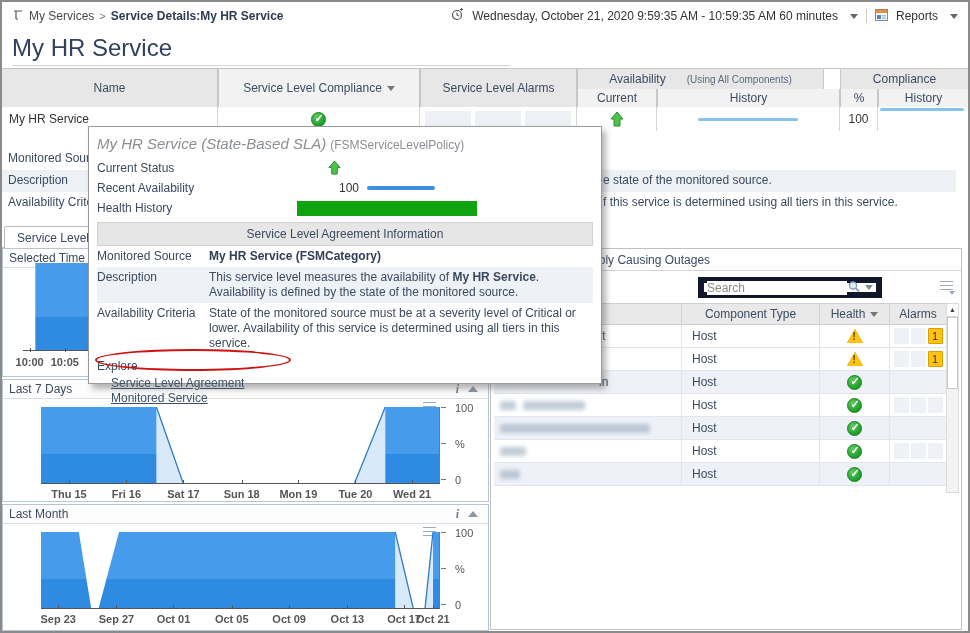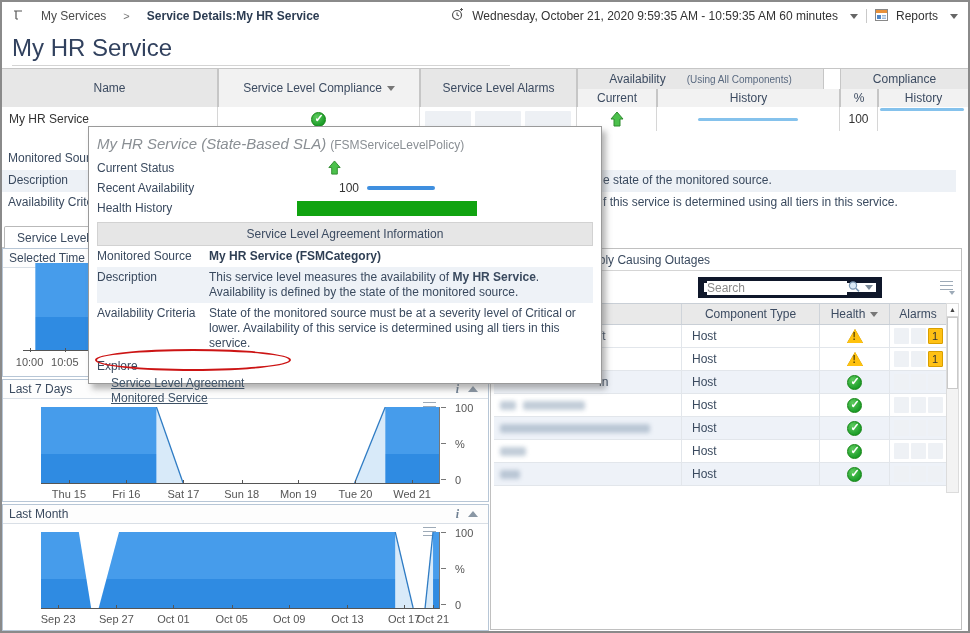--- a/index.html
+++ b/index.html
@@ -5,21 +5,21 @@
   * { box-sizing: border-box; margin:0; padding:0; }
   html,body { background:#fff; }
   #page {
     position:relative; width:970px; height:633px;
     border:2px solid #8a8a8a; background:#fff; overflow:hidden;
     font-family:"Liberation Sans", sans-serif; font-size:12px; color:#3a4a5f;
   }
 
   
   .topbar{position:absolute;left:0;top:0;right:0;height:28px;display:flex;align-items:center;justify-content:space-between;padding:0 10px;background:#fff;}
-  .crumbs{display:flex;align-items:center;gap:17px;color:#4a4a4a;}
+  .crumbs{display:flex;align-items:center;gap:5px;color:#4a4a4a;}
   .crumb-cur{font-weight:bold;color:#2c3c52;}
   .crumb-sep{color:#777;font-size:11px;}
   .tb-right{display:flex;align-items:center;gap:8px;color:#333;}
   .v-sep{width:1px;height:14px;background:#c9c9c9;}
   .dd-arrow{display:inline-block;width:0;height:0;border-left:4px solid transparent;border-right:4px solid transparent;border-top:5px solid #666;margin-left:4px;}
   .mini-ico{display:inline-block;vertical-align:middle;}
 
   
   .page-title{position:absolute;left:10px;top:32px;font-size:24px;color:#31415e;}
   .title-rule{position:absolute;left:10px;top:63px;width:498px;border-top:1px solid #d4d4d4;}
@@ -47,21 +47,21 @@
 
   
   .panel{position:absolute;left:0;width:487px;background:#fff;border:1px solid #b7c6d6;}
   .panel-hd{height:19px;border-bottom:1px solid #d9dfe6;background:#fdfdfd;display:flex;align-items:center;padding:0 6px;color:#3a4a5f;}
   .panel-hd .sp{flex:1;}
   .i-ico{font-family:"Liberation Serif",serif;font-style:italic;font-weight:bold;color:#7a8globala;color:#6e7f92;padding:0 5px;cursor:pointer;}
   .col-up{width:0;height:0;border-left:5px solid transparent;border-right:5px solid transparent;border-bottom:6px solid #8a97a5;margin:0 4px;}
   .plot{position:absolute;left:38px;top:27px;width:399px;height:77px;border-bottom:1px solid #555;border-right:1px solid #777;}
   .plot svg{position:absolute;left:0;top:0;width:100%;height:100%;}
   .xticks{position:absolute;left:38px;top:105px;width:399px;height:14px;font-size:11px;color:#555;}
-  .xticks b{position:absolute;transform:translateX(-50%);font-weight:normal;white-space:nowrap;}
+  .xticks b{position:absolute;transform:translateX(-50%);font-weight:bold;white-space:nowrap;}
   .xticks i{position:absolute;top:-5px;width:1px;height:4px;background:#555;}
   .ylab{position:absolute;left:444px;top:22px;width:40px;height:83px;font-size:11px;color:#555;}
   .ylab b{position:absolute;font-weight:normal;}
   .ytk{position:absolute;left:-6px;width:5px;height:1px;background:#777;}
   .menu-ico{position:absolute;width:13px;height:10px;background:repeating-linear-gradient(#93a1b0 0 1.5px,transparent 1.5px 4px);opacity:.9;}
   .menu-ico:after{content:"";position:absolute;right:-2px;bottom:-4px;border-left:3px solid transparent;border-right:3px solid transparent;border-top:4px solid #93a1b0;}
 
   
   .rpanel{position:absolute;left:488px;top:246px;width:472px;height:382px;border:1px solid #c0c0c0;background:#fff;}
   .rp-hd{height:22px;border-bottom:1px solid #d5d5d5;display:flex;align-items:center;padding:0 7px;color:#3a4a5f;white-space:nowrap;overflow:hidden;}

